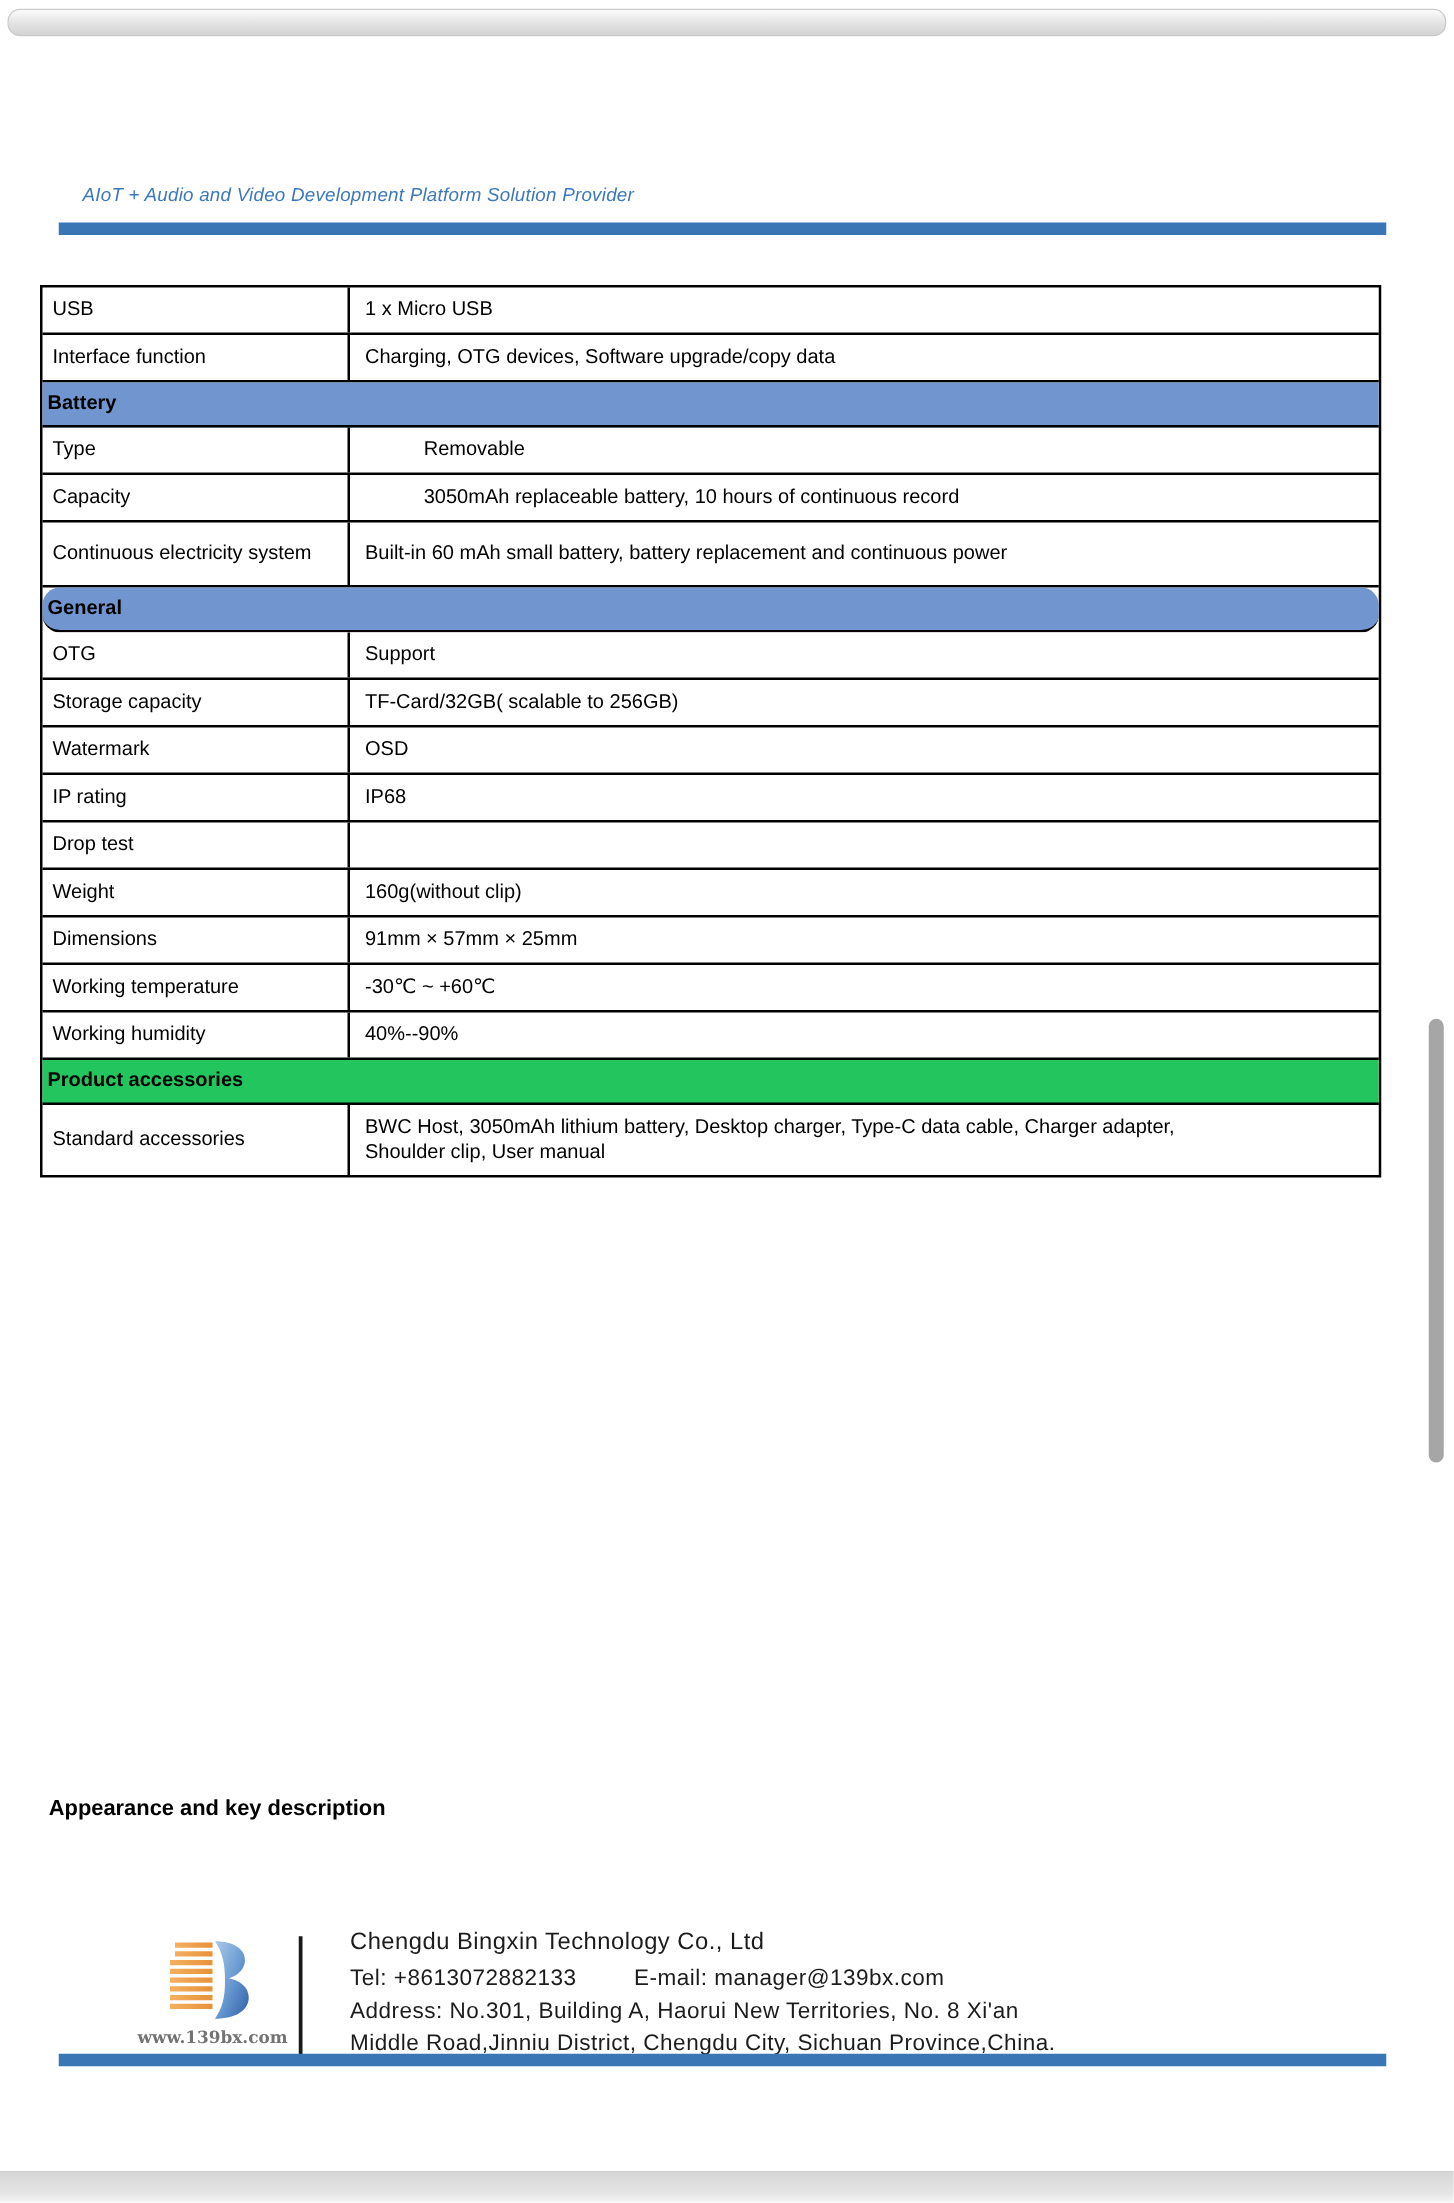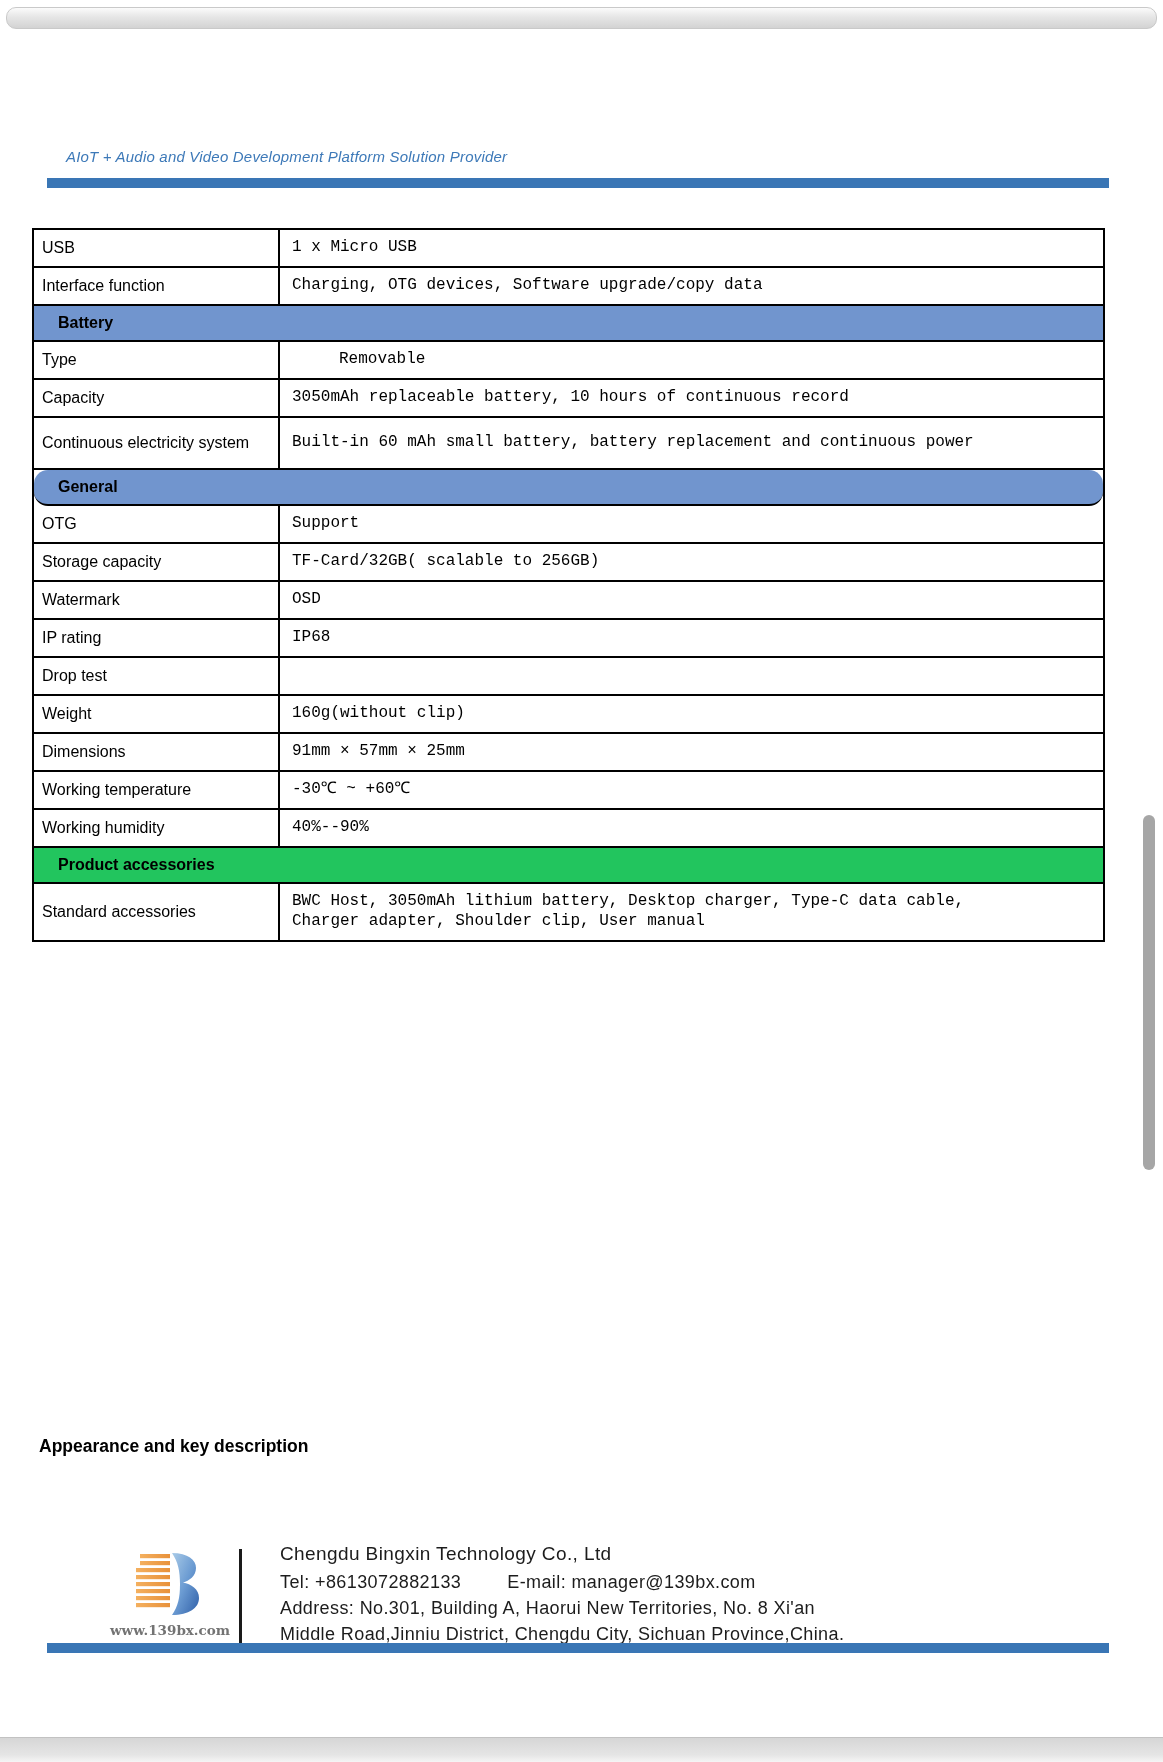--- a/index.html
+++ b/index.html
@@ -33,23 +33,23 @@
   .accent-bar.bottom{top:1643px;}
   
   .spec-table{
     position:absolute;left:32px;top:228px;width:1073px;
     border:2px solid #000;box-sizing:border-box;background:#fff;
   }
   .trow{display:flex;align-items:stretch;border-bottom:2px solid #000;}
   .trow:last-child{border-bottom:none;}
   .cell{display:flex;align-items:center;font-size:16px;color:#000;line-height:1.22;}
   .cell.label{width:246px;flex:0 0 246px;border-right:2px solid #000;padding:2px 6px 2px 8px;box-sizing:border-box;}
-  .cell.value{flex:1;padding:2px 10px 2px 12px;box-sizing:border-box;font-family:Liberation Mono, monospace;}
+  .cell.value{flex:1;padding:2px 10px 2px 12px;box-sizing:border-box;}
   .trow.section{background:#7195ce;}
-  .trow.section .cell{width:100%;flex:1;font-weight:bold;border-right:none;padding-left:24px;}
+  .trow.section .cell{width:100%;flex:1;font-weight:bold;border-right:none;padding-left:4px;}
   .heading{
     position:absolute;left:39px;top:1436px;font-size:17.5px;font-weight:bold;color:#000;
   }
   
   .footer-logo{position:absolute;left:128px;top:1552px;width:82px;height:64px;}
   .logo-caption{
     position:absolute;left:110px;top:1622px;width:118px;text-align:center;
     font-family:"DejaVu Serif","Liberation Serif",serif;font-weight:bold;
     font-size:13.5px;color:#737373;
   }
@@ -84,21 +84,21 @@
     </div>
     <div class="trow section" style="height: 34px; background: rgb(113, 149, 206);">
       <div class="cell">Battery</div>
     </div>
     <div class="trow data" style="height: 36px; gap: 47px;">
       <div class="cell label">Type</div>
       <div class="cell value">
         <span>Removable</span>
       </div>
     </div>
-    <div class="trow data" style="height: 36px;">
+    <div class="trow data" style="height: 36px; gap: 47px;">
       <div class="cell label">Capacity</div>
       <div class="cell value">
         <span>3050mAh replaceable battery, 10 hours of continuous record</span>
       </div>
     </div>
     <div class="trow data" style="height: 50px;">
       <div class="cell label">Continuous electricity system</div>
       <div class="cell value">
         <span>Built-in 60 mAh small battery, battery replacement and continuous power</span>
       </div>

